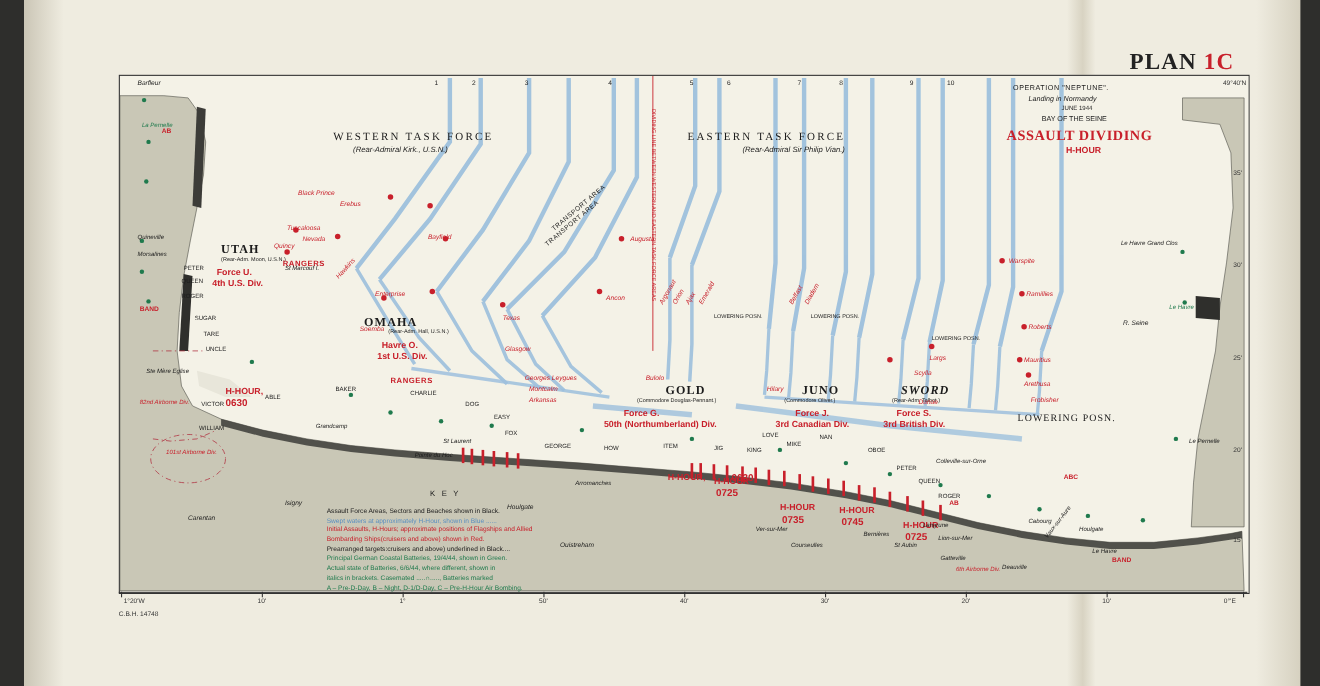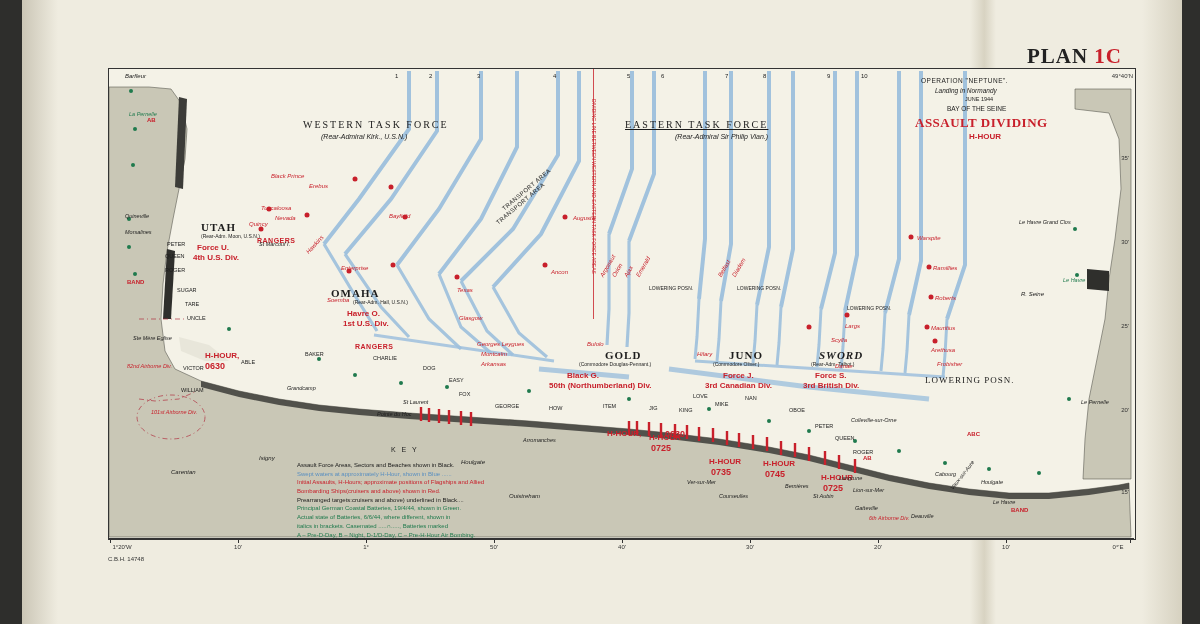--- a/index.html
+++ b/index.html
@@ -254,21 +254,21 @@
             <circle cx="930" cy="404" r="2"></circle>
               <circle cx="966" cy="160" r="2"></circle>
             <circle cx="968" cy="206" r="2"></circle>
               <circle cx="960" cy="330" r="2"></circle>
           </g>
         </svg>
 
         <div class="t hdr blk" style="left:194px;top:50px;font-size:10px;">WESTERN    TASK    FORCE</div>
         <div class="t blk i" style="left:212px;top:64px;font-size:7px;">(Rear-Admiral Kirk., U.S.N.)</div>
 
-        <div class="t hdr blk" style="left:516px;top:50px;font-size:10px;text-decoration:underline;">EASTERN    TASK    FORCE</div>
+        <div class="t hdr blk" style="left:516px;top:50px;font-size:10px;">EASTERN    TASK    FORCE</div>
         <div class="t blk i" style="left:566px;top:64px;font-size:7px;">(Rear-Admiral Sir Philip Vian.)</div>
 
         <div class="t blk" style="left:812px;top:8px;font-size:6.5px;letter-spacing:.5px;">OPERATION   "NEPTUNE".</div>
         <div class="t blk i" style="left:826px;top:18px;font-size:6.5px;">Landing in Normandy</div>
         <div class="t blk" style="left:856px;top:27px;font-size:5.5px;">JUNE 1944</div>
         <div class="t blk" style="left:838px;top:36px;font-size:6.5px;">BAY OF THE SEINE</div>
         <div class="t red b serif" style="left:806px;top:46px;font-size:13px;letter-spacing:.5px;">ASSAULT DIVIDING</div>
         <div class="t red b" style="left:860px;top:63px;font-size:8px;">H-HOUR</div>
 
         <div class="t blk" style="left:488px;top:30px;font-size:5px;color:#c8202b;transform:rotate(90deg);transform-origin:left top;">DIVIDING LINE BETWEEN WESTERN AND EASTERN TASK FORCE AREAS</div>
@@ -290,21 +290,21 @@
         <div class="t red b" style="left:88px;top:174px;font-size:8px;">Force U.</div>
         <div class="t red b" style="left:84px;top:184px;font-size:8px;">4th U.S. Div.</div>
 
         <div class="t blk b serif" style="left:222px;top:218px;font-size:11px;letter-spacing:1px;">OMAHA</div>
         <div class="t blk" style="left:244px;top:230px;font-size:5px;">(Rear-Adm. Hall, U.S.N.)</div>
         <div class="t red b" style="left:238px;top:240px;font-size:8px;">Havre O.</div>
         <div class="t red b" style="left:234px;top:250px;font-size:8px;">1st U.S. Div.</div>
 
         <div class="t blk b serif" style="left:496px;top:280px;font-size:11px;letter-spacing:1px;">GOLD</div>
         <div class="t blk" style="left:470px;top:292px;font-size:5px;">(Commodore Douglas-Pennant.)</div>
-        <div class="t red b" style="left:458px;top:302px;font-size:8px;">Black G.</div>
+        <div class="t red b" style="left:458px;top:302px;font-size:8px;">Force G.</div>
         <div class="t red b" style="left:440px;top:312px;font-size:8px;">50th (Northumberland) Div.</div>
 
         <div class="t blk b serif" style="left:620px;top:280px;font-size:11px;letter-spacing:1px;">JUNO</div>
         <div class="t blk" style="left:604px;top:292px;font-size:5px;">(Commodore Oliver.)</div>
         <div class="t red b" style="left:614px;top:302px;font-size:8px;">Force J.</div>
         <div class="t red b" style="left:596px;top:312px;font-size:8px;">3rd Canadian Div.</div>
 
         <div class="t blk b serif" style="left:710px;top:280px;font-size:11px;letter-spacing:1px;font-style:italic;">SWORD</div>
         <div class="t blk" style="left:702px;top:292px;font-size:5px;">(Rear-Adm. Talbot.)</div>
         <div class="t red b" style="left:706px;top:302px;font-size:8px;">Force S.</div>

